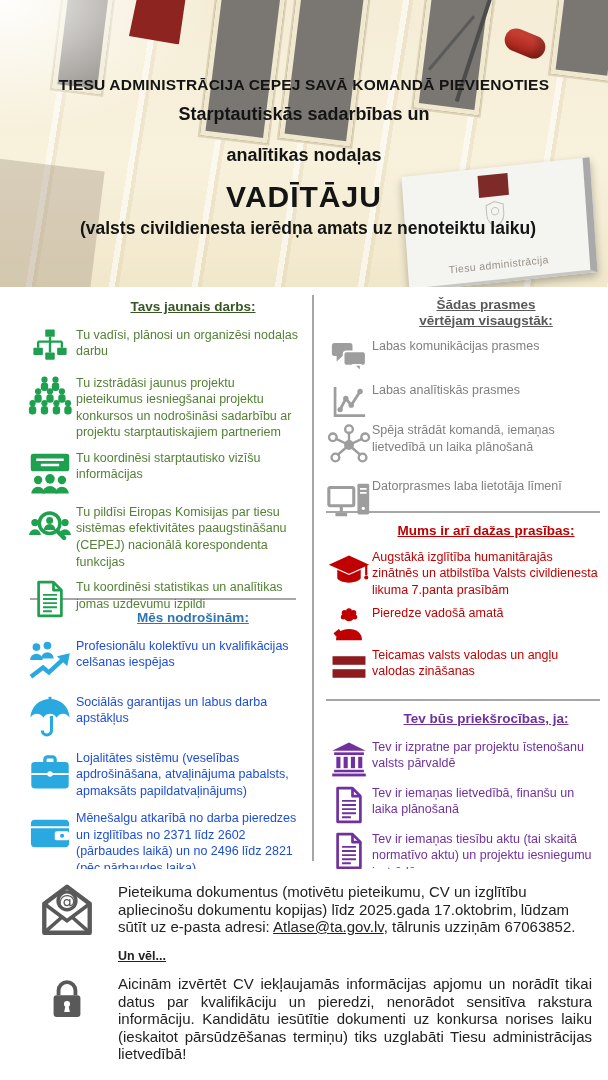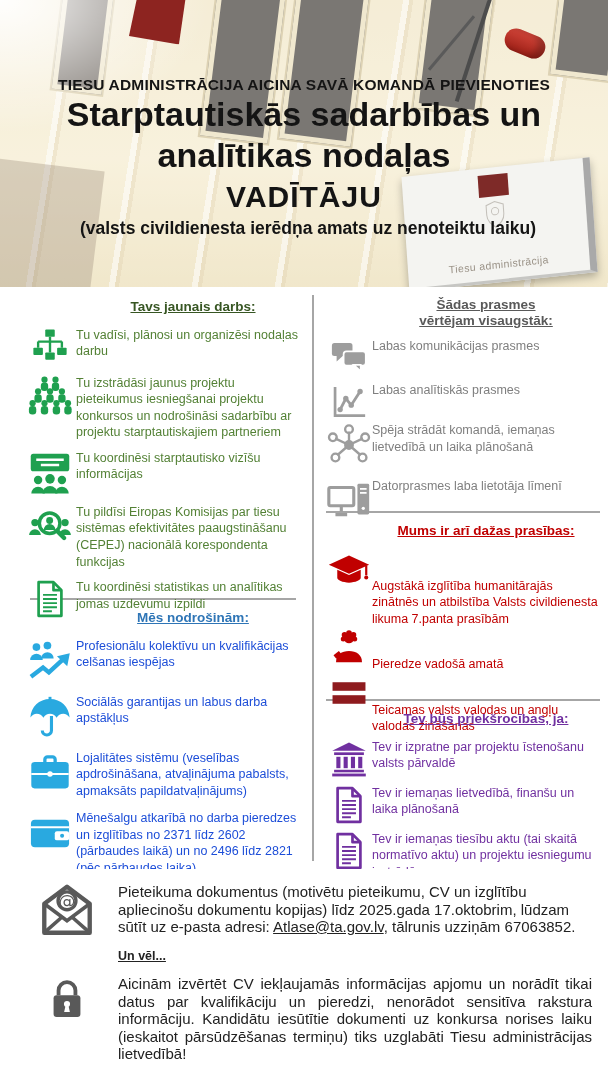--- a/index.html
+++ b/index.html
@@ -23,21 +23,21 @@
   .flag-red{position:absolute;left:128px;top:-4px;width:60px;height:50px;background:#8d2420;clip-path:polygon(18% 0,100% 0,82% 100%,0 76%);transform:rotate(-4deg);}
   .bracket{position:absolute;left:472px;top:-8px;width:4px;height:112px;background:#4c4c4c;transform:rotate(18deg);}
   .bracket2{position:absolute;left:450px;top:8px;width:3px;height:70px;background:#5a5a5a;transform:rotate(40deg);}
   .cylinder{position:absolute;left:504px;top:32px;width:42px;height:23px;border-radius:12px;background:linear-gradient(180deg,#d4463a,#9c1f16);transform:rotate(22deg);box-shadow:inset -8px 0 6px rgba(0,0,0,.25);}
   .plaque{position:absolute;left:405px;top:167px;width:182px;height:112px;background:#f4f4f1;border-right:7px solid #a9a9a9;border-bottom:3px solid #c6c6c3;box-shadow:0 4px 9px rgba(0,0,0,.28);transform:rotate(-4deg) skewY(-2deg);}
   .plaque-red{position:absolute;left:50%;top:7px;transform:translateX(-50%);width:30px;height:22px;background:#7e2a28;}
   .plaque-emblem{position:absolute;left:50%;top:32px;transform:translateX(-50%);opacity:.45;}
   .plaque-text{position:absolute;left:0;right:0;bottom:9px;text-align:center;font-size:10.5px;color:#9a9287;letter-spacing:.4px;}
   .title-block{position:absolute;left:0;right:0;top:76px;text-align:center;color:#141414;}
   .t-kicker{font-size:15.5px;font-weight:bold;letter-spacing:.2px;}
-  .t-big{font-size:34px;font-weight:bold;line-height:41px;}
+  .t-big{font-size:18px;font-weight:bold;line-height:41px;}
   .t-caps{font-size:30px;font-weight:bold;line-height:41px;letter-spacing:1px;}
   .t-sub{font-size:17.5px;font-weight:bold;margin-top:1px;padding-left:8px;}
 
   
   .main{display:flex;height:582px;overflow:hidden;}
   .col-left{width:312px;padding:6px 6px 0 24px;box-sizing:border-box;}
   .vdiv{width:2px;background:#a6a6a6;margin-top:8px;height:566px;flex:0 0 2px;}
   .col-right{flex:1;padding:6px 8px 0 12px;box-sizing:border-box;}
 
   .sec-title{font-size:13.5px;font-weight:bold;text-decoration:underline;text-align:center;line-height:15.5px;}
@@ -52,21 +52,21 @@
   .item{display:flex;align-items:flex-start;}
   .ic{flex:0 0 52px;display:flex;justify-content:center;padding-top:1px;}
   .col-right .ic{flex-basis:46px;}
   .ic svg{width:38px;height:38px;}
   .ic.big svg{width:44px;height:44px;}
   .txt{flex:1;font-size:12.5px;line-height:16.6px;padding-right:2px;}
 
   .c-green-ic{color:#1FA04F;} .c-green-tx{color:#538135;}
   .c-blue-ic{color:#29A9E0;}  .c-blue-tx{color:#1d4ed8;}
   .c-gray-ic{color:#9D9D9D;}  .c-gray-tx{color:#7F7F7F;}
-  .c-red-ic{color:#C00000;}   .c-red-dark{color:#8E1B1E;} .c-red-tx{color:#C00000;margin-top:29px;}
+  .c-red-ic{color:#C00000;}   .c-red-dark{color:#8E1B1E;} .c-red-tx{color:#C00000;}
   .c-purple-ic{color:#7030A0;}.c-purple-tx{color:#7030A0;}
 
   .sec-jobs{height:299px;}
   .sec-jobs .sec-title{margin:6px 0 12px;}
   .sec-jobs .item{margin-bottom:9px;}
   .sec-provide .sec-title{margin:10px 0 12px;}
   .sec-provide .item{margin-bottom:11px;}
   .hdiv{border:none;border-top:2px solid #a6a6a6;margin:0;}
   .hdiv-left{margin:0 10px 0 6px;}
   .sec-skills{height:214px;}
@@ -117,21 +117,21 @@
     <div class="plaque-red"></div>
     <div class="plaque-emblem">
       <svg width="26" height="30" viewBox="0 0 24 28">
           <path d="M12 2l8 3v9c0 6-4 9-8 12-4-3-8-6-8-12V5z" fill="none" stroke="#8c857b" stroke-width="1"></path>
           <circle cx="12" cy="11" r="3.4" fill="none" stroke="#8c857b" stroke-width=".9"></circle>
         </svg>
     </div>
     <div class="plaque-text">Tiesu administrācija</div>
   </div>
   <div class="title-block">
-    <div class="t-kicker">TIESU ADMINISTRĀCIJA AICINA SAVĀ KOMANDĀ PIEVIENOTIES</div>
+    <div class="t-kicker">TIESU ADMINISTRĀCIJA CEPEJ SAVĀ KOMANDĀ PIEVIENOTIES</div>
     <div class="t-big">Starptautiskās sadarbības un</div>
     <div class="t-big">analītikas nodaļas</div>
     <div class="t-caps">VADĪTĀJU</div>
     <div class="t-sub">(valsts civildienesta ierēdņa amats uz nenoteiktu laiku)</div>
   </div>
 </div>
 
 <div class="main">
 
   <div class="col-left">

